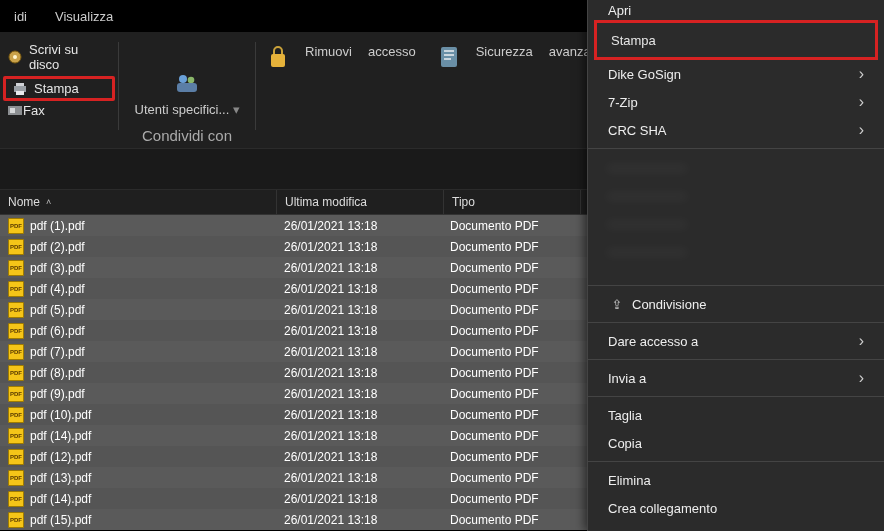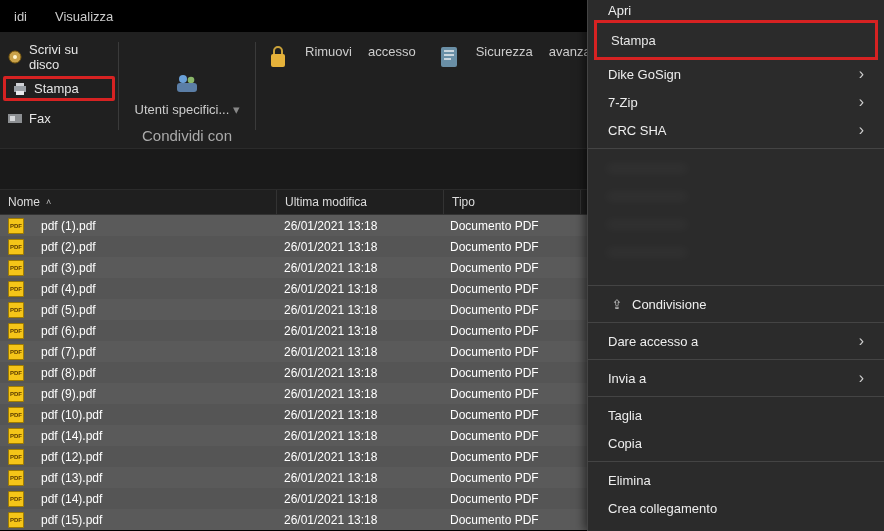--- a/index.html
+++ b/index.html
@@ -4,38 +4,38 @@
 <style>
   html,body{margin:0;padding:0;background:#000;font-family:"Segoe UI",Arial,sans-serif;color:#e6e6e6;font-size:13px;overflow:hidden}
   #root{position:relative;width:884px;height:531px;background:#000}
   .tabs{display:flex;height:32px;align-items:center;padding-left:0}
   .tab{padding:6px 14px;color:#ccc;cursor:pointer}
   .ribbon{background:#202020;height:108px;display:flex;align-items:flex-start;padding-top:8px}
   .rib-group{display:flex;flex-direction:column;height:100%;padding:0 3px;position:relative}
   .rib-sep{width:1px;background:#3a3a3a;height:88px;margin-top:2px}
   .scrivi-row{display:flex;align-items:center;gap:6px;padding:2px 4px}
   .stampa-row{display:flex;align-items:center;gap:6px;padding:2px 6px;border:3px solid #d62222;border-radius:2px;margin-top:2px}
-  .fax-row{display:flex;gap:6px;padding:2px 4px;margin-top:8px}
+  .fax-row{display:flex;gap:0;padding:2px 4px;margin-top:0}
   .big-btn{display:flex;flex-direction:row;align-items:flex-start;gap:16px;padding:4px 8px;min-width:64px;text-align:center;color:#ccc}
   .group-label{position:absolute;bottom:0;left:0;right:0;text-align:center;color:#aaa;font-size:15px;padding-bottom:4px}
   .crumb{height:40px;display:flex;align-items:center;justify-content:flex-end;background:#1a1a1a;border-top:1px solid #2b2b2b;border-bottom:1px solid #2b2b2b;padding:0 8px;gap:6px}
   .crumb-btn{width:28px;height:28px;display:flex;align-items:center;justify-content:center;color:#bbb;border:1px solid transparent}
   .search{display:flex;align-items:center;gap:8px;border:1px solid #3a3a3a;background:#141414;height:28px;padding:0 8px;width:200px;color:#999}
   .cols{display:flex;height:24px;background:#1f1f1f;border-bottom:1px solid #333}
   .col{display:flex;align-items:center;padding:0 8px;border-right:1px solid #333;color:#ddd;font-size:12px}
   .col.nome{width:260px}
   .col.mod{width:150px}
   .col.tipo{width:120px}
   .col.dim{width:58px}
   .sort-caret{margin-left:6px;font-size:9px;color:#bbb}
   .list{background:#2b2b2b}
   .row{display:flex;height:21px;align-items:center;background:#5a5a5a;color:#fff;font-size:12px}
   .row.alt{background:#555}
   .cell{padding:0 8px;overflow:hidden;white-space:nowrap}
-  .cell.nome{width:260px;display:flex;align-items:center;gap:17px}
+  .cell.nome{width:260px;display:flex;align-items:center;gap:6px}
   .cell.mod{width:150px}
   .cell.tipo{width:120px}
   .cell.dim{width:58px;text-align:right}
   .pdf-ico{width:14px;height:14px;background:#f5c518;border:1px solid #a07c00;display:flex;align-items:center;justify-content:center;font-size:6px;font-weight:bold;color:#5a3b00;border-radius:1px}
   .ctx{position:absolute;top:0;right:0;width:296px;height:531px;background:#2b2b2b;border-left:1px solid #444;box-shadow:-2px 0 10px rgba(0,0,0,.6)}
   .ctx-item{display:flex;align-items:center;height:28px;padding:0 20px 0 20px;color:#eee;justify-content:space-between}
   .ctx-item.sub::after{content:"›";color:#ccc;font-size:16px}
   .ctx-sep{height:1px;background:#444;margin:4px 0}
   .ctx-hi{border:3px solid #d62222;margin:0 6px;height:34px;display:flex;align-items:center;padding:0 14px}
   .ctx-ico{width:18px;display:flex;justify-content:center;color:#ccc;margin-right:6px}

